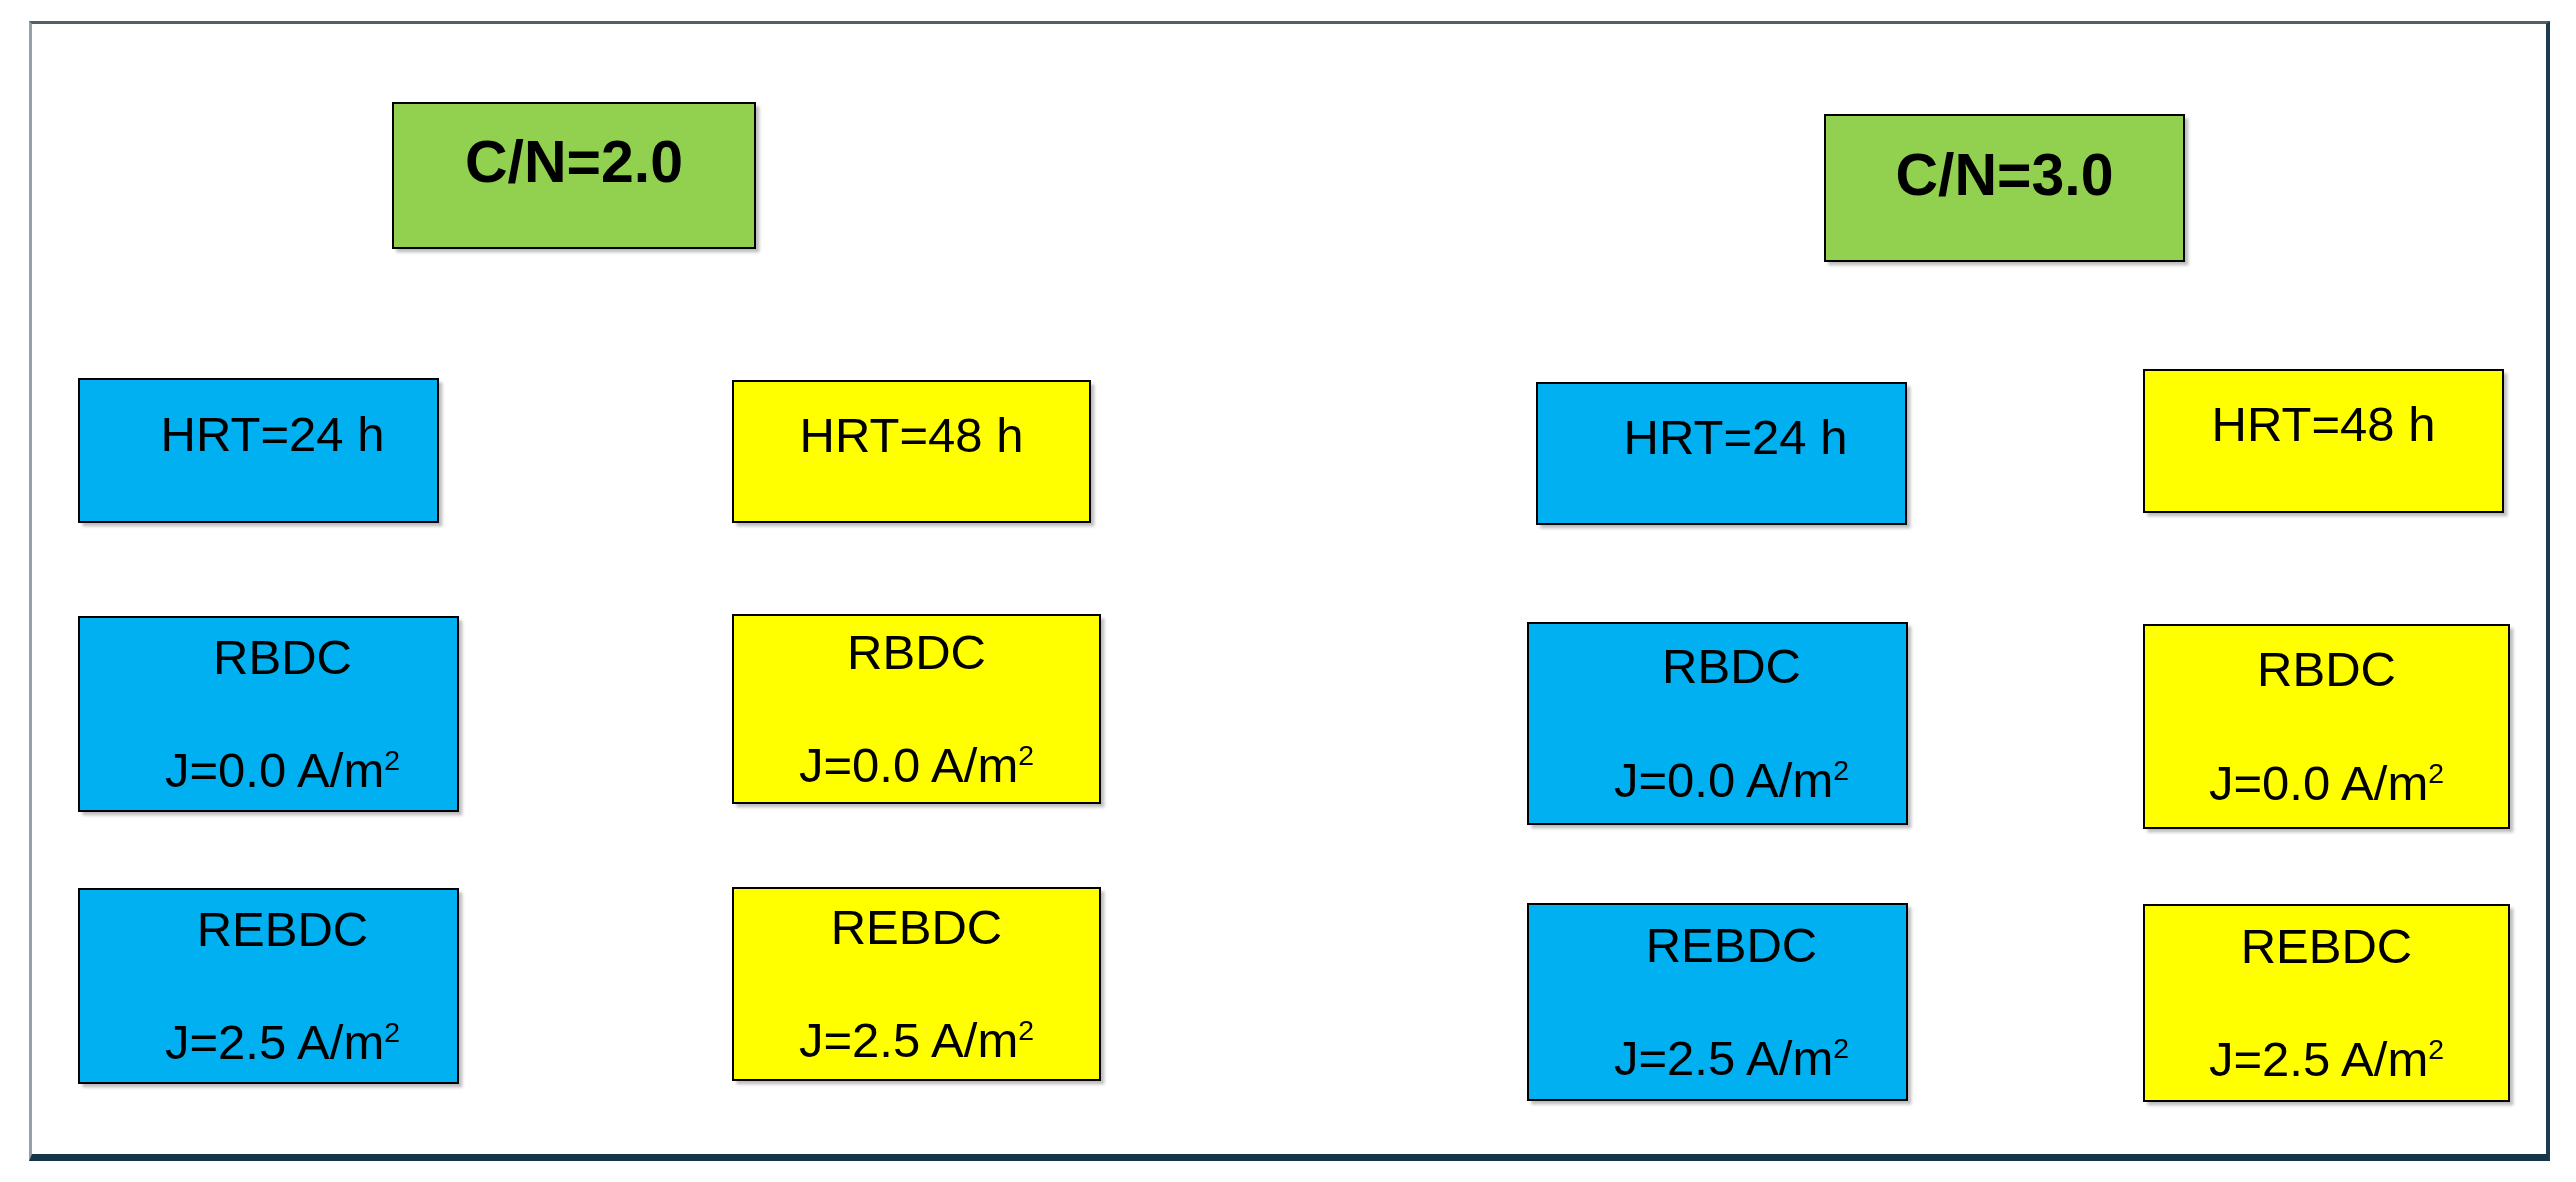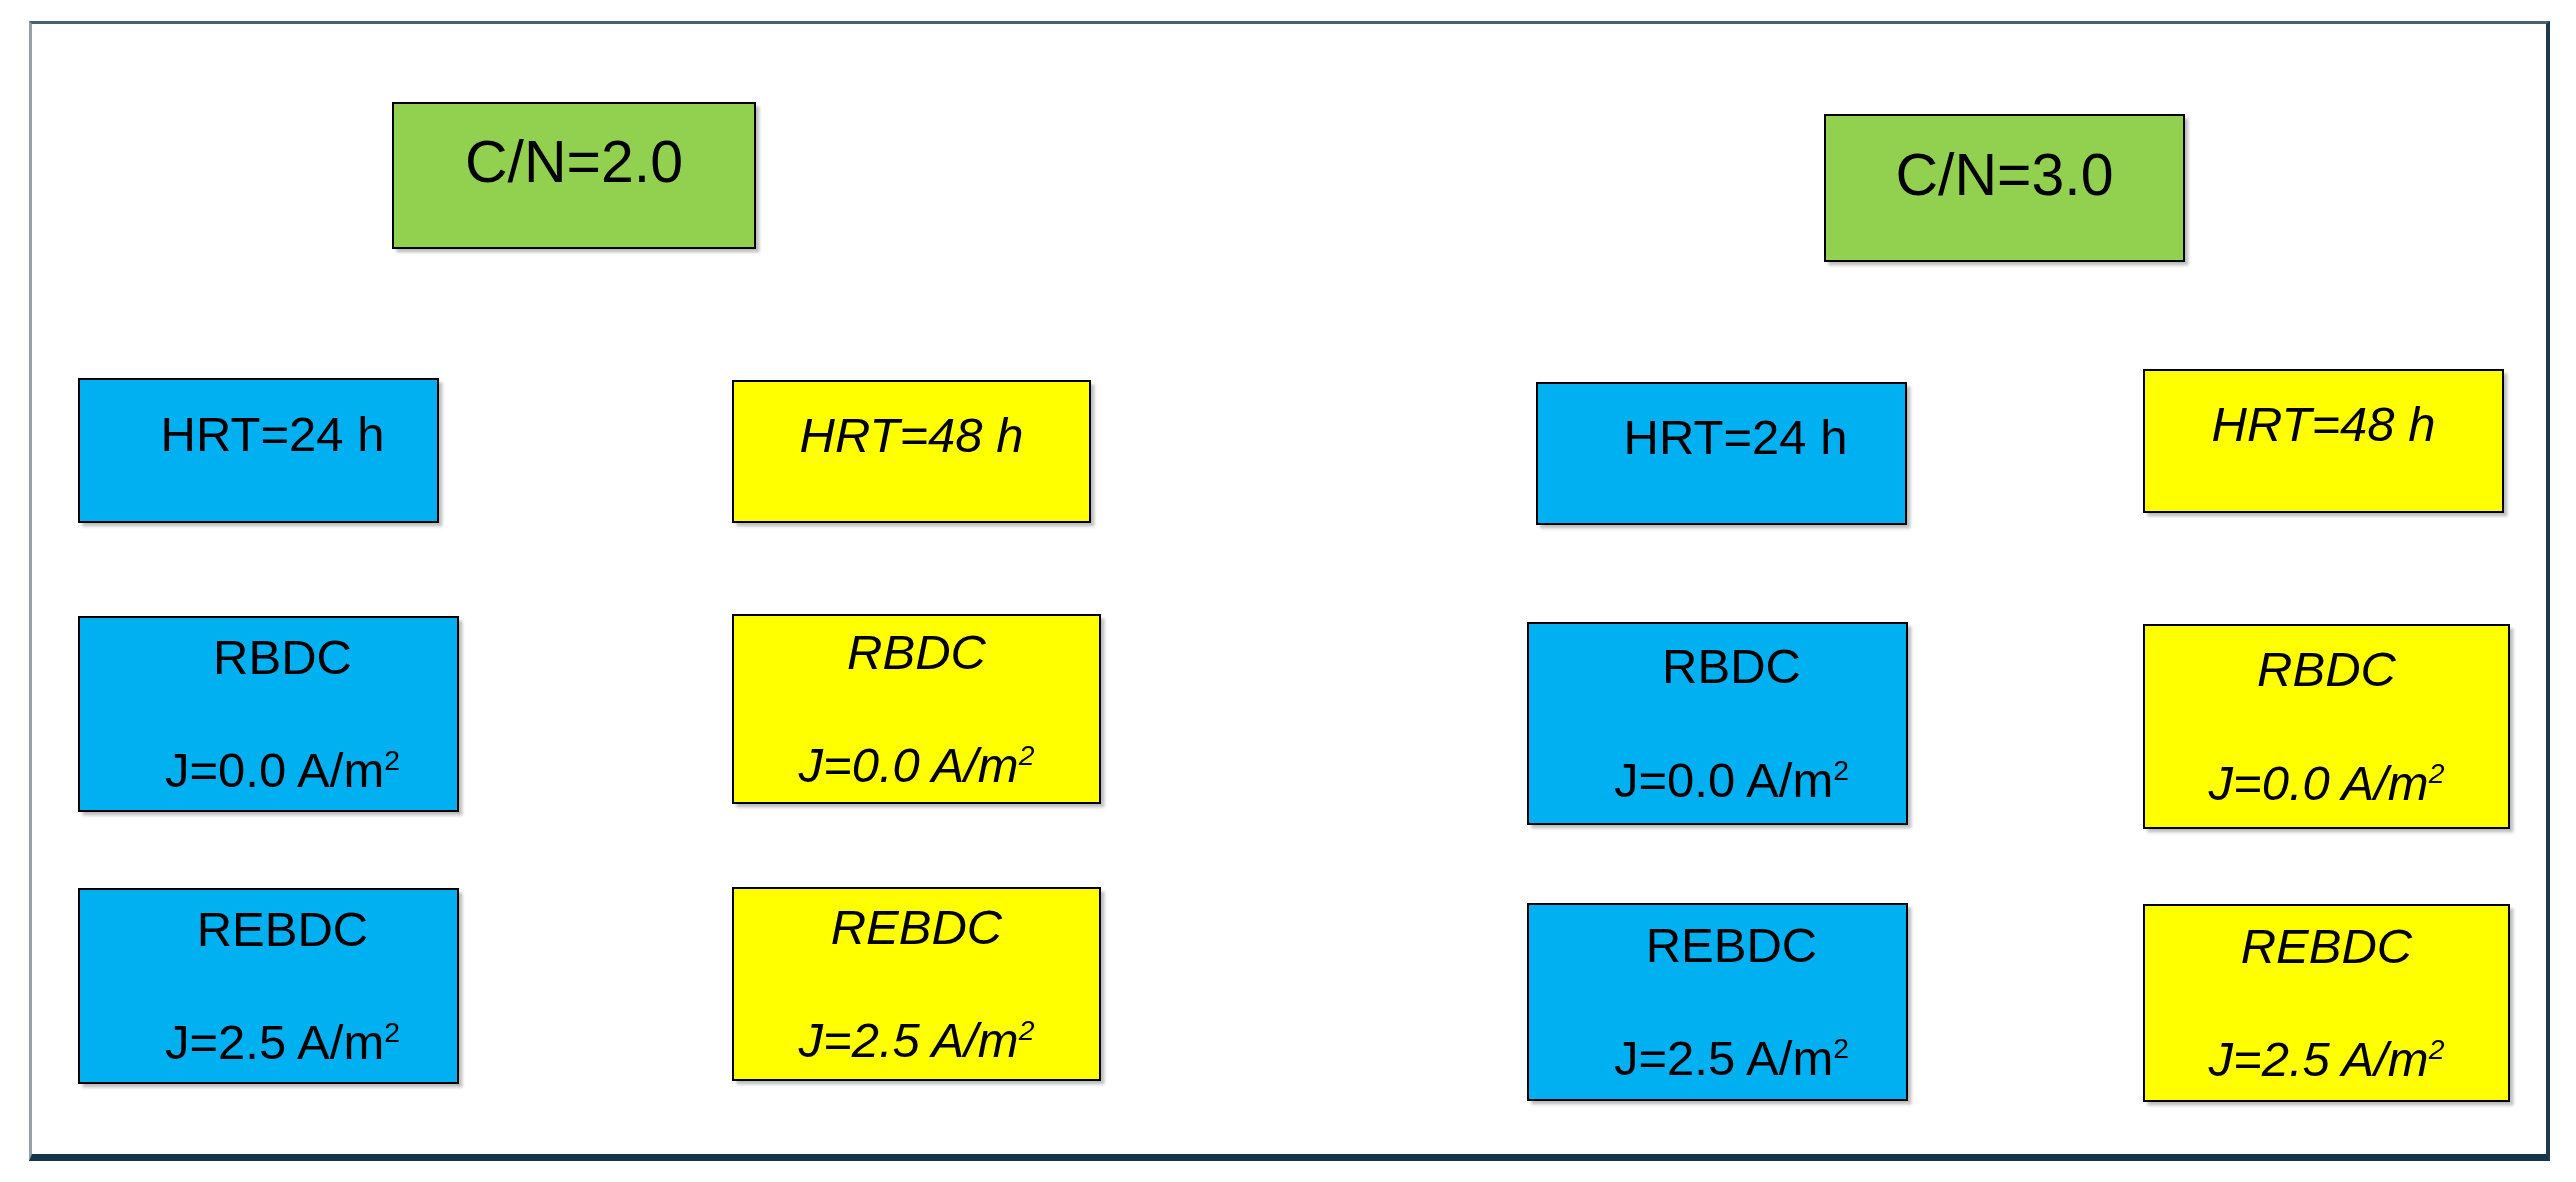--- a/index.html
+++ b/index.html
@@ -36,24 +36,24 @@
     box-shadow: 3.8px 3.8px 2.9px rgba(110, 110, 110, 0.45);
     display: flex;
     flex-direction: column;
     align-items: center;
     justify-content: center;
     text-align: center;
     line-height: 1.5;
   }
   .fill-green  { background: var(--cn_fill, #92D050); }
   .fill-blue   { background: var(--hrt24_fill, #00B0F0); padding-left: 28px; }
-  .fill-yellow { background: var(--hrt48_fill, #FFFF00); font-style: italic; }
+  .fill-yellow { background: var(--hrt48_fill, #FFFF00); }
   .cn-box {
     font-size: 59px;
-    font-weight: normal;
+    font-weight: bold;
     padding-bottom: 26px;
   }
   .hrt-box {
     font-size: 49px;
     padding-bottom: 32px;
   }
   .reactor-box {
     font-size: 49px;
     gap: 40px;
   }

